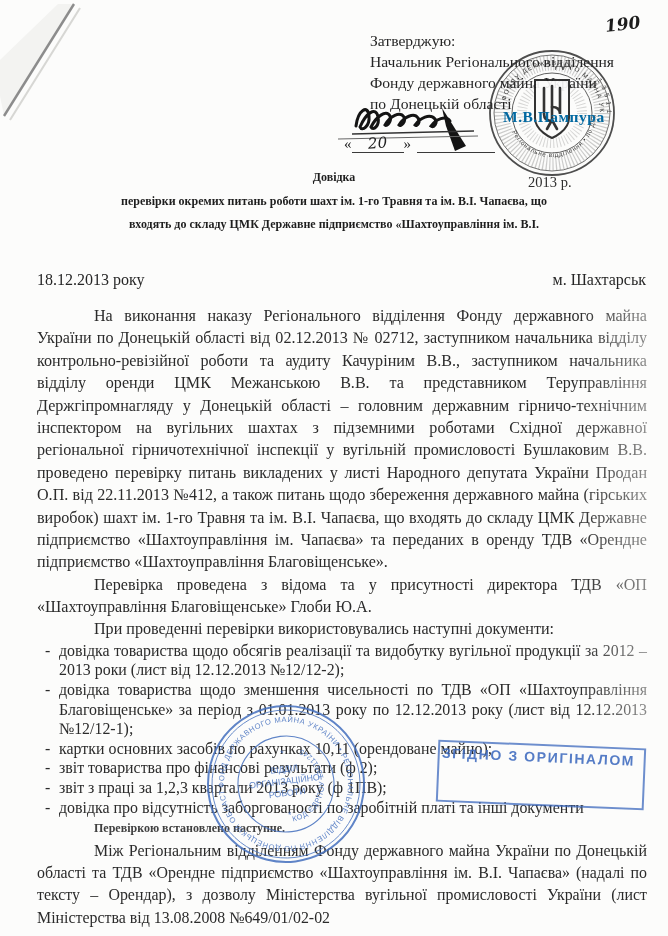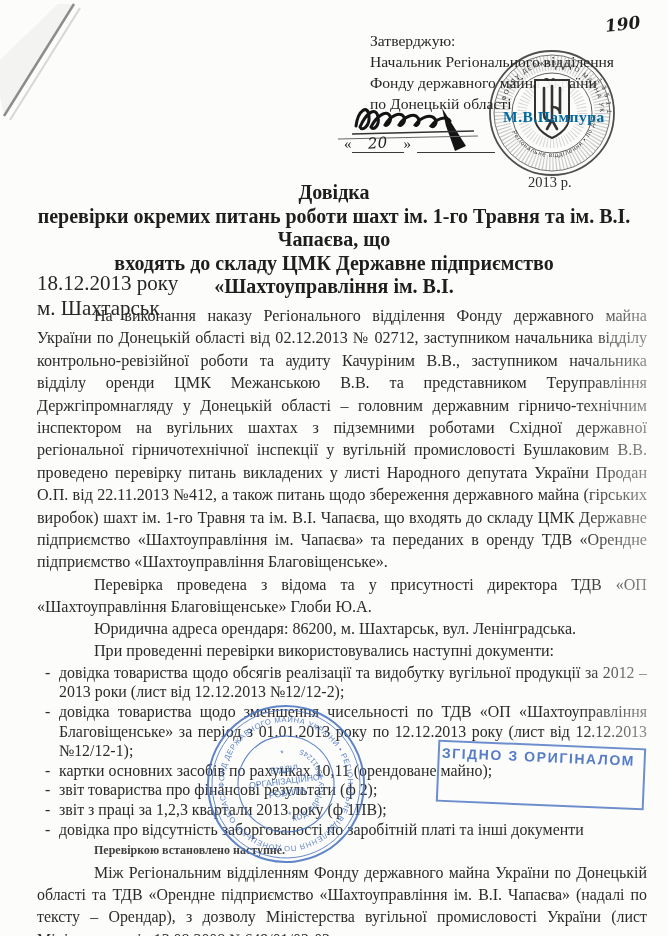--- a/index.html
+++ b/index.html
@@ -32,22 +32,22 @@
   .sig-year{position:absolute;left:528px;top:126px;font-size:14.5px;color:#2e2e2e;z-index:4;margin-top:48px;}
   .date-row20{position:absolute;left:344px;top:134px;font-size:15px;z-index:4;display:flex;align-items:flex-end;}
   .date-row20 .uline{display:inline-block;border-bottom:1.3px solid #3a3a3a;min-width:52px;text-align:center;}
   .date-row20 .hw{
     font-family:"DejaVu Serif",serif;font-style:italic;font-size:15px;color:#222;
     display:inline-block;transform:rotate(-4deg);padding:0 4px;
   }
   .date-row20 .tail{display:inline-block;border-bottom:1.3px solid #3a3a3a;width:78px;height:14px;margin-left:6px;}
   .black-stamp{position:absolute;left:452px;top:40px;z-index:3;opacity:.92;}
   
-  .title{position:absolute;left:34px;top:181px;width:600px;text-align:center;font-weight:bold;font-size:20px;line-height:23.5px;color:#1e1e1e;}
-  .dateline{position:absolute;left:37px;top:271px;width:609px;display:flex;justify-content:space-between;font-size:21px;flex-direction:column;}
+  .title{position:absolute;left:34px;top:166px;width:600px;text-align:center;font-weight:bold;font-size:12px;line-height:23.5px;color:#1e1e1e;}
+  .dateline{position:absolute;left:37px;top:271px;width:609px;display:flex;justify-content:space-between;font-size:16px;}
   
   .body{position:absolute;left:37px;top:305px;width:610px;font-size:16.1px;color:#2b2b2b;}
   .body p{margin:0;text-align:justify;text-indent:57px;line-height:22.4px;}
   .body p.tight{line-height:22px;}
   .doclist{margin:1px 0 0 0;}
   .li{display:flex;line-height:19.6px;font-size:15.9px;text-align:justify;}
   .li .dash{width:14px;flex:none;padding-left:8px;}
   .li .txt{flex:1;text-align:justify;}
   .findings{margin:17px 0 0 0;font-weight:bold;text-indent:35px;font-size:12px;color:#404040;}
   .closing{margin:17px 0 0 0;text-align:justify;text-indent:57px;line-height:19.6px;font-size:15.9px;}
@@ -142,21 +142,20 @@
   </div>
 
   <div class="dateline">
     <span>18.12.2013 року</span>
     <span>м. Шахтарськ</span>
   </div>
 
   <div class="body">
     <p>На виконання наказу Регіонального відділення Фонду державного майна України по Донецькій області від 02.12.2013 № 02712, заступником начальника відділу контрольно-ревізійної роботи та аудиту Качуріним В.В., заступником начальника відділу оренди ЦМК Межанською В.В. та представником Теруправління Держгіпромнагляду у Донецькій області – головним державним гірничо-технічним інспектором на вугільних шахтах з підземними роботами Східної державної регіональної гірничотехнічної інспекції у вугільній промисловості Бушлаковим В.В. проведено перевірку питань викладених у листі Народного депутата України Продан О.П. від 22.11.2013 №412, а також питань щодо збереження державного майна (гірських виробок) шахт ім. 1-го Травня та ім. В.І. Чапаєва, що входять до складу ЦМК Державне підприємство «Шахтоуправління ім. Чапаєва» та переданих в оренду ТДВ «Орендне підприємство «Шахтоуправління Благовіщенське».</p>
     <p class="tight">Перевірка проведена з відома та у присутності директора ТДВ «ОП «Шахтоуправління Благовіщенське» Глоби Ю.А.</p>
-    <p class="tight">Юридична адреса орендаря: 86200, м. Шахтарськ, вул. Ленінградська.</p>
     <p class="tight">При проведенні перевірки використовувались наступні документи:</p>
 
     <div class="doclist">
       <div class="li">
         <span class="dash">-</span>
         <span class="txt">довідка товариства щодо обсягів реалізації та видобутку вугільної продукції за 2012 – 2013 роки (лист від 12.12.2013 №12/12-2);</span>
       </div>
       <div class="li">
         <span class="dash">-</span>
         <span class="txt">довідка товариства щодо зменшення чисельності по ТДВ «ОП «Шахтоуправління Благовіщенське» за період з 01.01.2013 року по 12.12.2013 року (лист від 12.12.2013 №12/12-1);</span>

